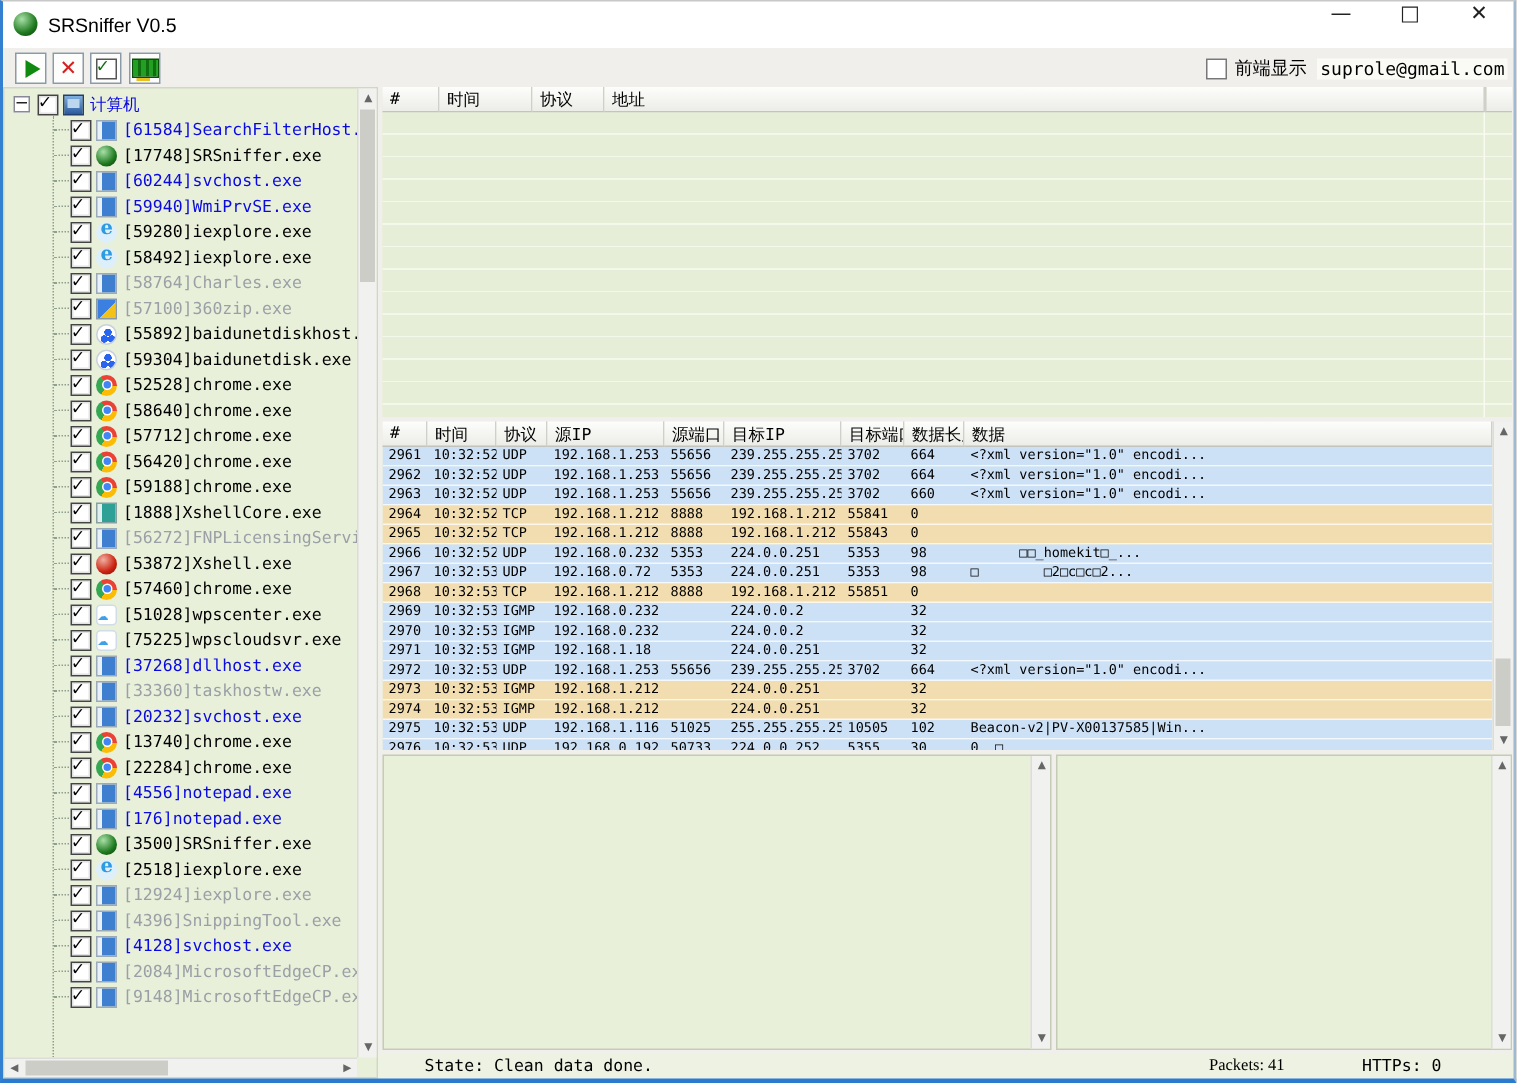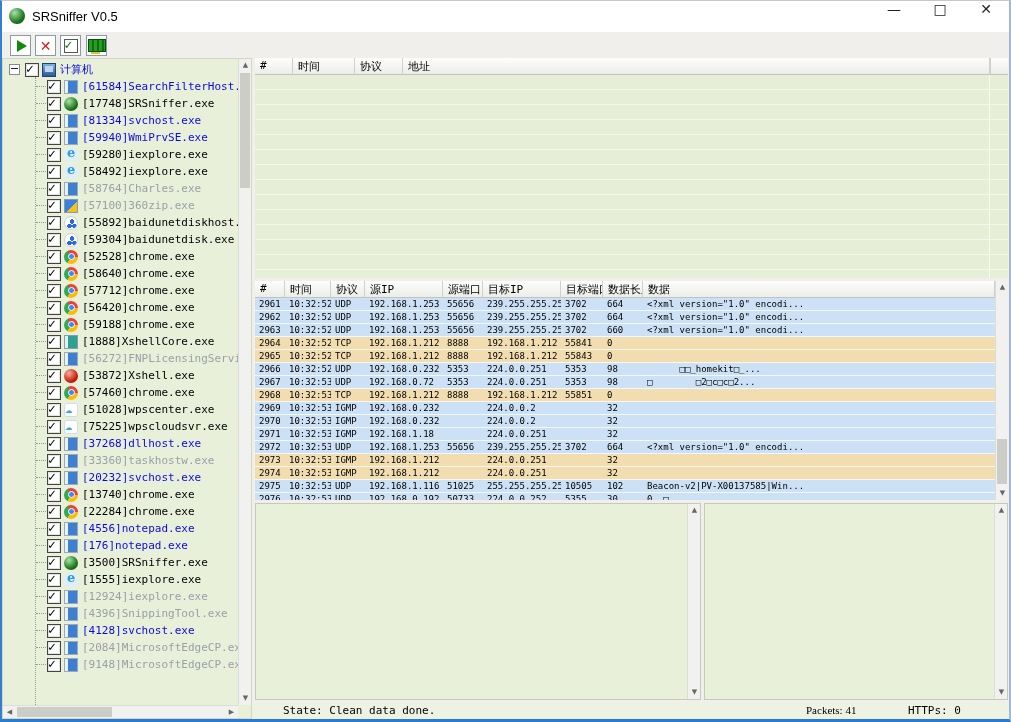--- a/index.html
+++ b/index.html
@@ -125,20 +125,25 @@
     </div>
     <div class="tb-btn" style="left:35px">
       <span class="x-glyph">✕</span>
     </div>
     <div class="tb-btn" style="left:60px">
       <span class="cb-glyph"></span>
     </div>
     <div class="tb-btn" style="left:86px">
       <span class="nic"></span>
     </div>
+    <div class="tb-right">
+      <span class="cb-empty"></span>
+      <span class="front-label">前端显示</span>
+      <span class="email">suprole@gmail.com</span>
+    </div>
   </div>
 
   <div class="tree-panel">
     <div class="tree-content" id="treeContent">
         <div class="tree-vline"></div>
         <div class="tree-row tree-root">
           <div class="minus"></div>
           <div class="tree-cb"></div>
           <div class="ico ico-pc"></div>
           <div class="lbl c-blue">计算机</div>
@@ -152,21 +157,21 @@
         <div class="tree-row tree-item">
           <div class="dash"></div>
           <div class="tree-cb"></div>
           <div class="ico ico-sphere"></div>
           <div class="lbl c-black">[17748]SRSniffer.exe</div>
         </div>
         <div class="tree-row tree-item">
           <div class="dash"></div>
           <div class="tree-cb"></div>
           <div class="ico ico-window"></div>
-          <div class="lbl c-blue">[81334]svchost.exe</div>
+          <div class="lbl c-blue">[60244]svchost.exe</div>
         </div>
         <div class="tree-row tree-item">
           <div class="dash"></div>
           <div class="tree-cb"></div>
           <div class="ico ico-window"></div>
           <div class="lbl c-blue">[59940]WmiPrvSE.exe</div>
         </div>
         <div class="tree-row tree-item">
           <div class="dash"></div>
           <div class="tree-cb"></div>
@@ -314,21 +319,21 @@
         <div class="tree-row tree-item">
           <div class="dash"></div>
           <div class="tree-cb"></div>
           <div class="ico ico-sphere"></div>
           <div class="lbl c-black">[3500]SRSniffer.exe</div>
         </div>
         <div class="tree-row tree-item">
           <div class="dash"></div>
           <div class="tree-cb"></div>
           <div class="ico ico-ie"></div>
-          <div class="lbl c-black">[1555]iexplore.exe</div>
+          <div class="lbl c-black">[2518]iexplore.exe</div>
         </div>
         <div class="tree-row tree-item">
           <div class="dash"></div>
           <div class="tree-cb"></div>
           <div class="ico ico-window"></div>
           <div class="lbl c-gray">[12924]iexplore.exe</div>
         </div>
         <div class="tree-row tree-item">
           <div class="dash"></div>
           <div class="tree-cb"></div>

